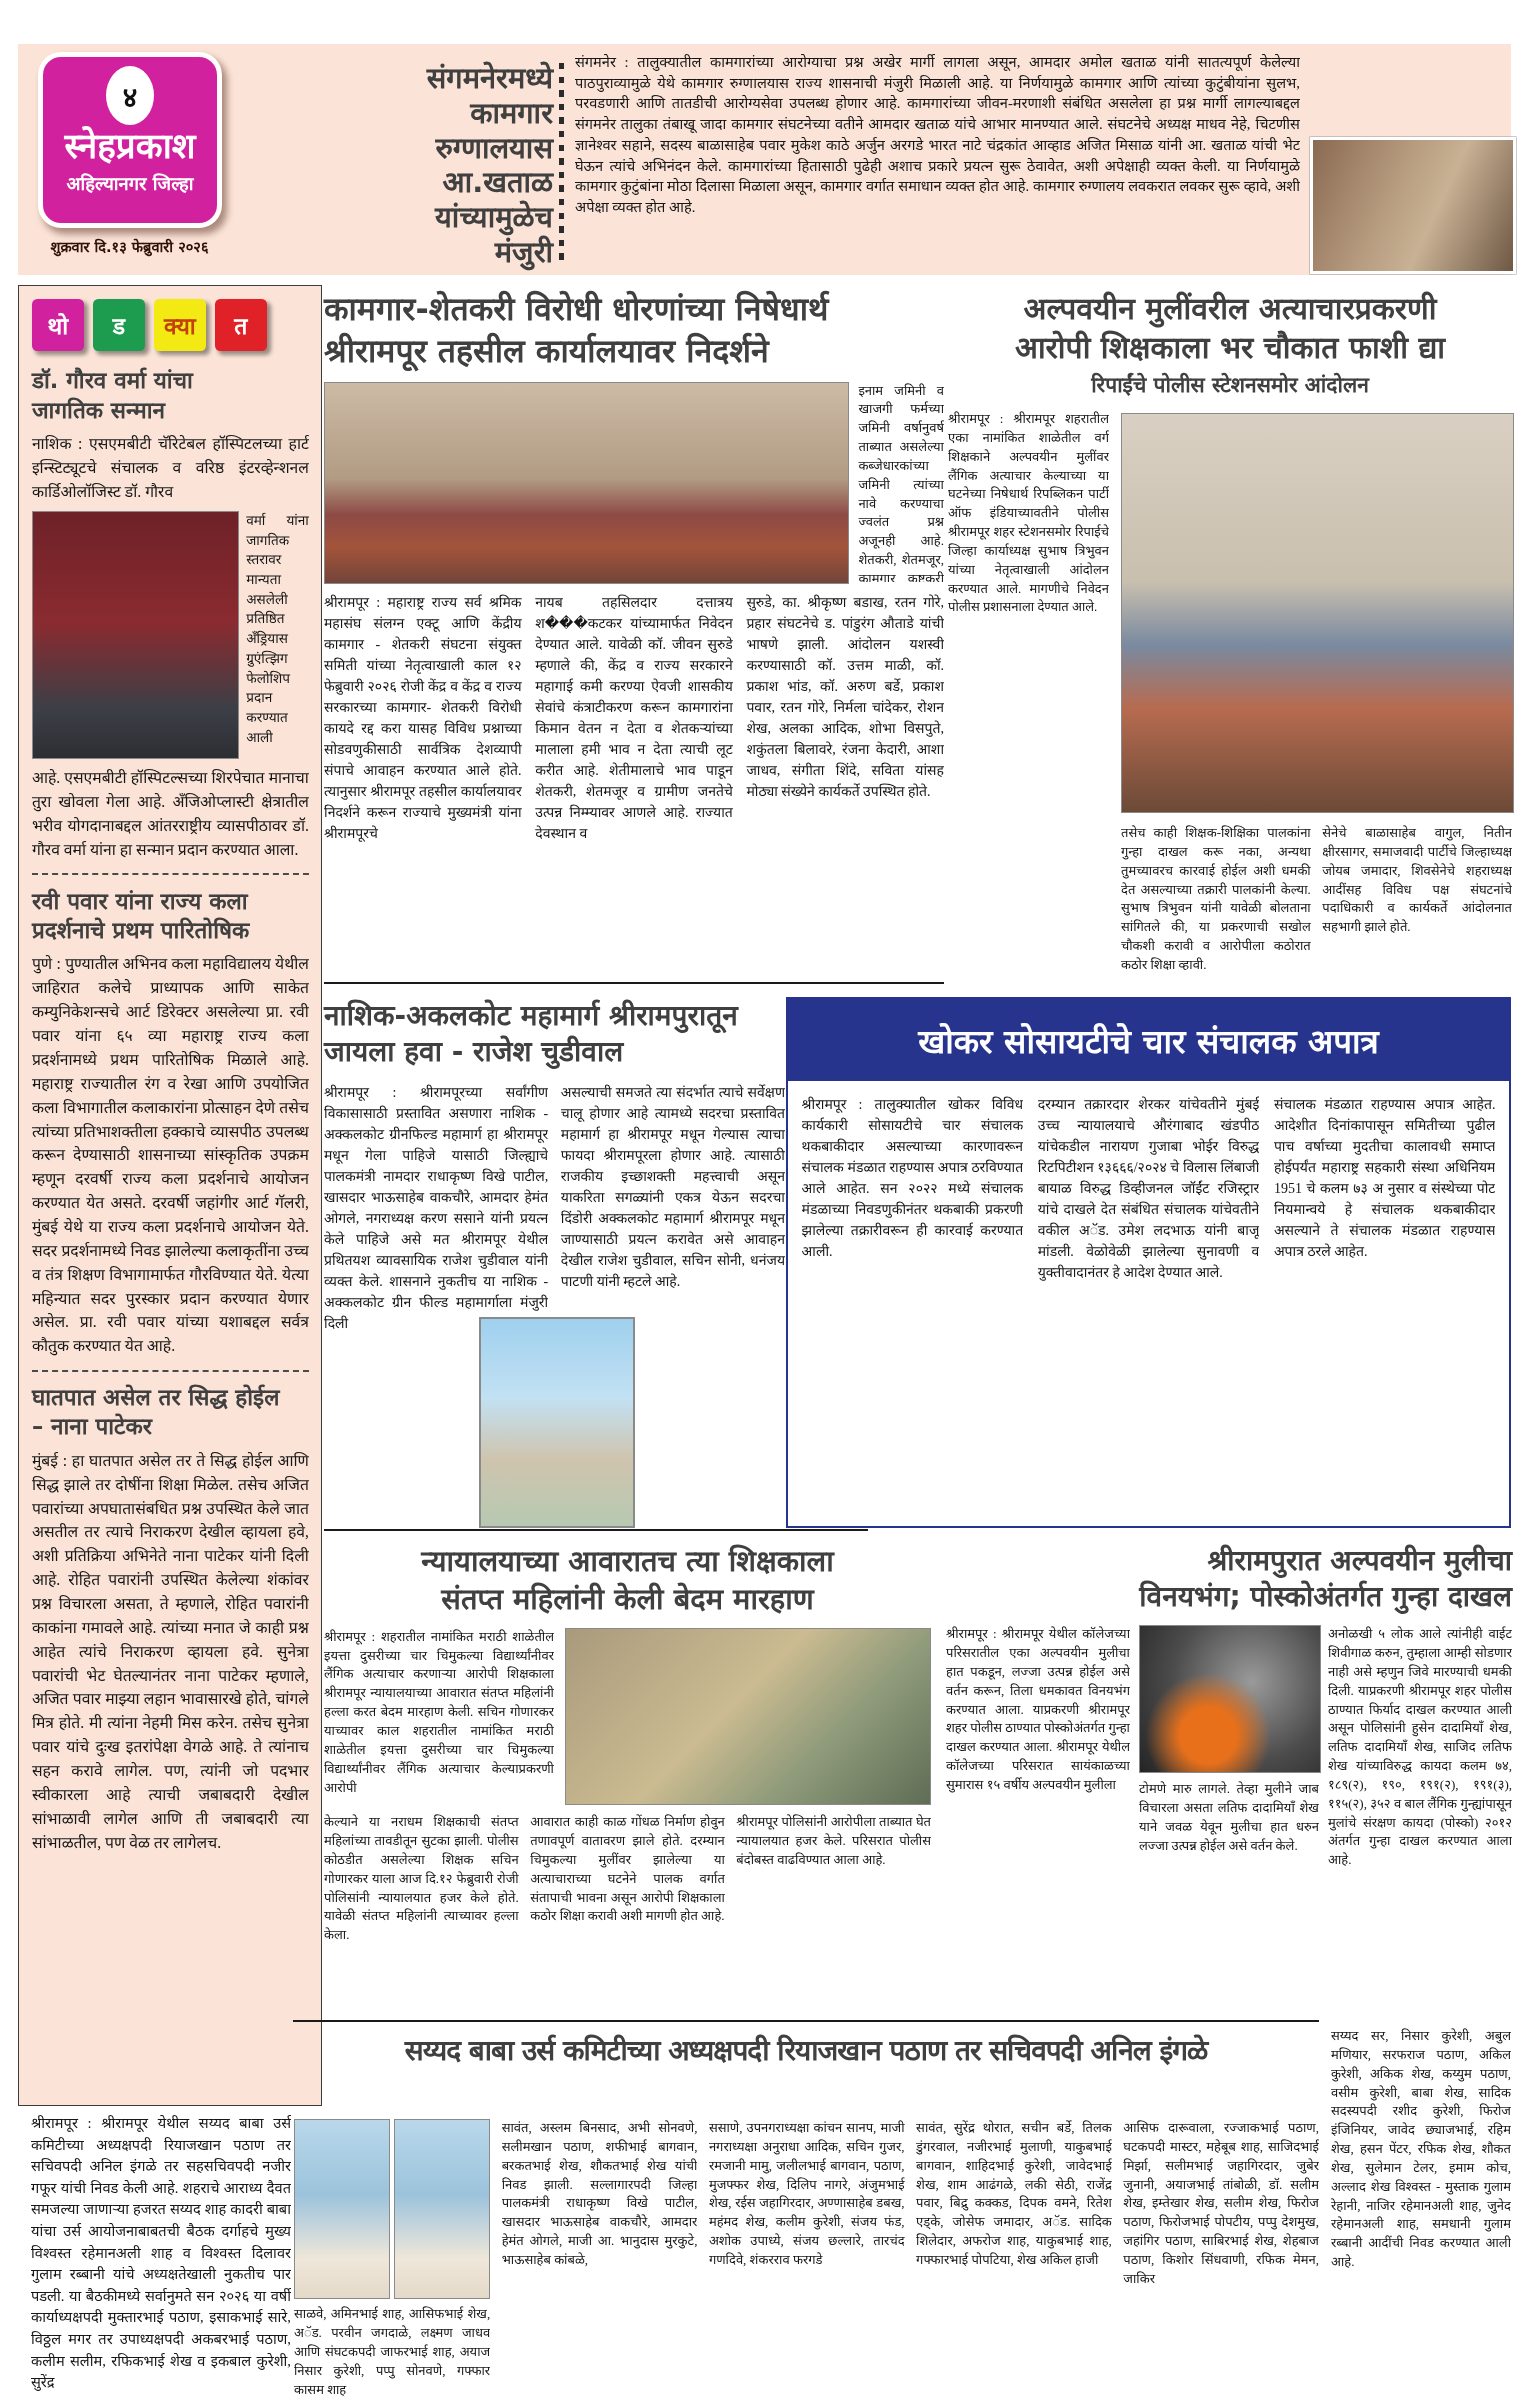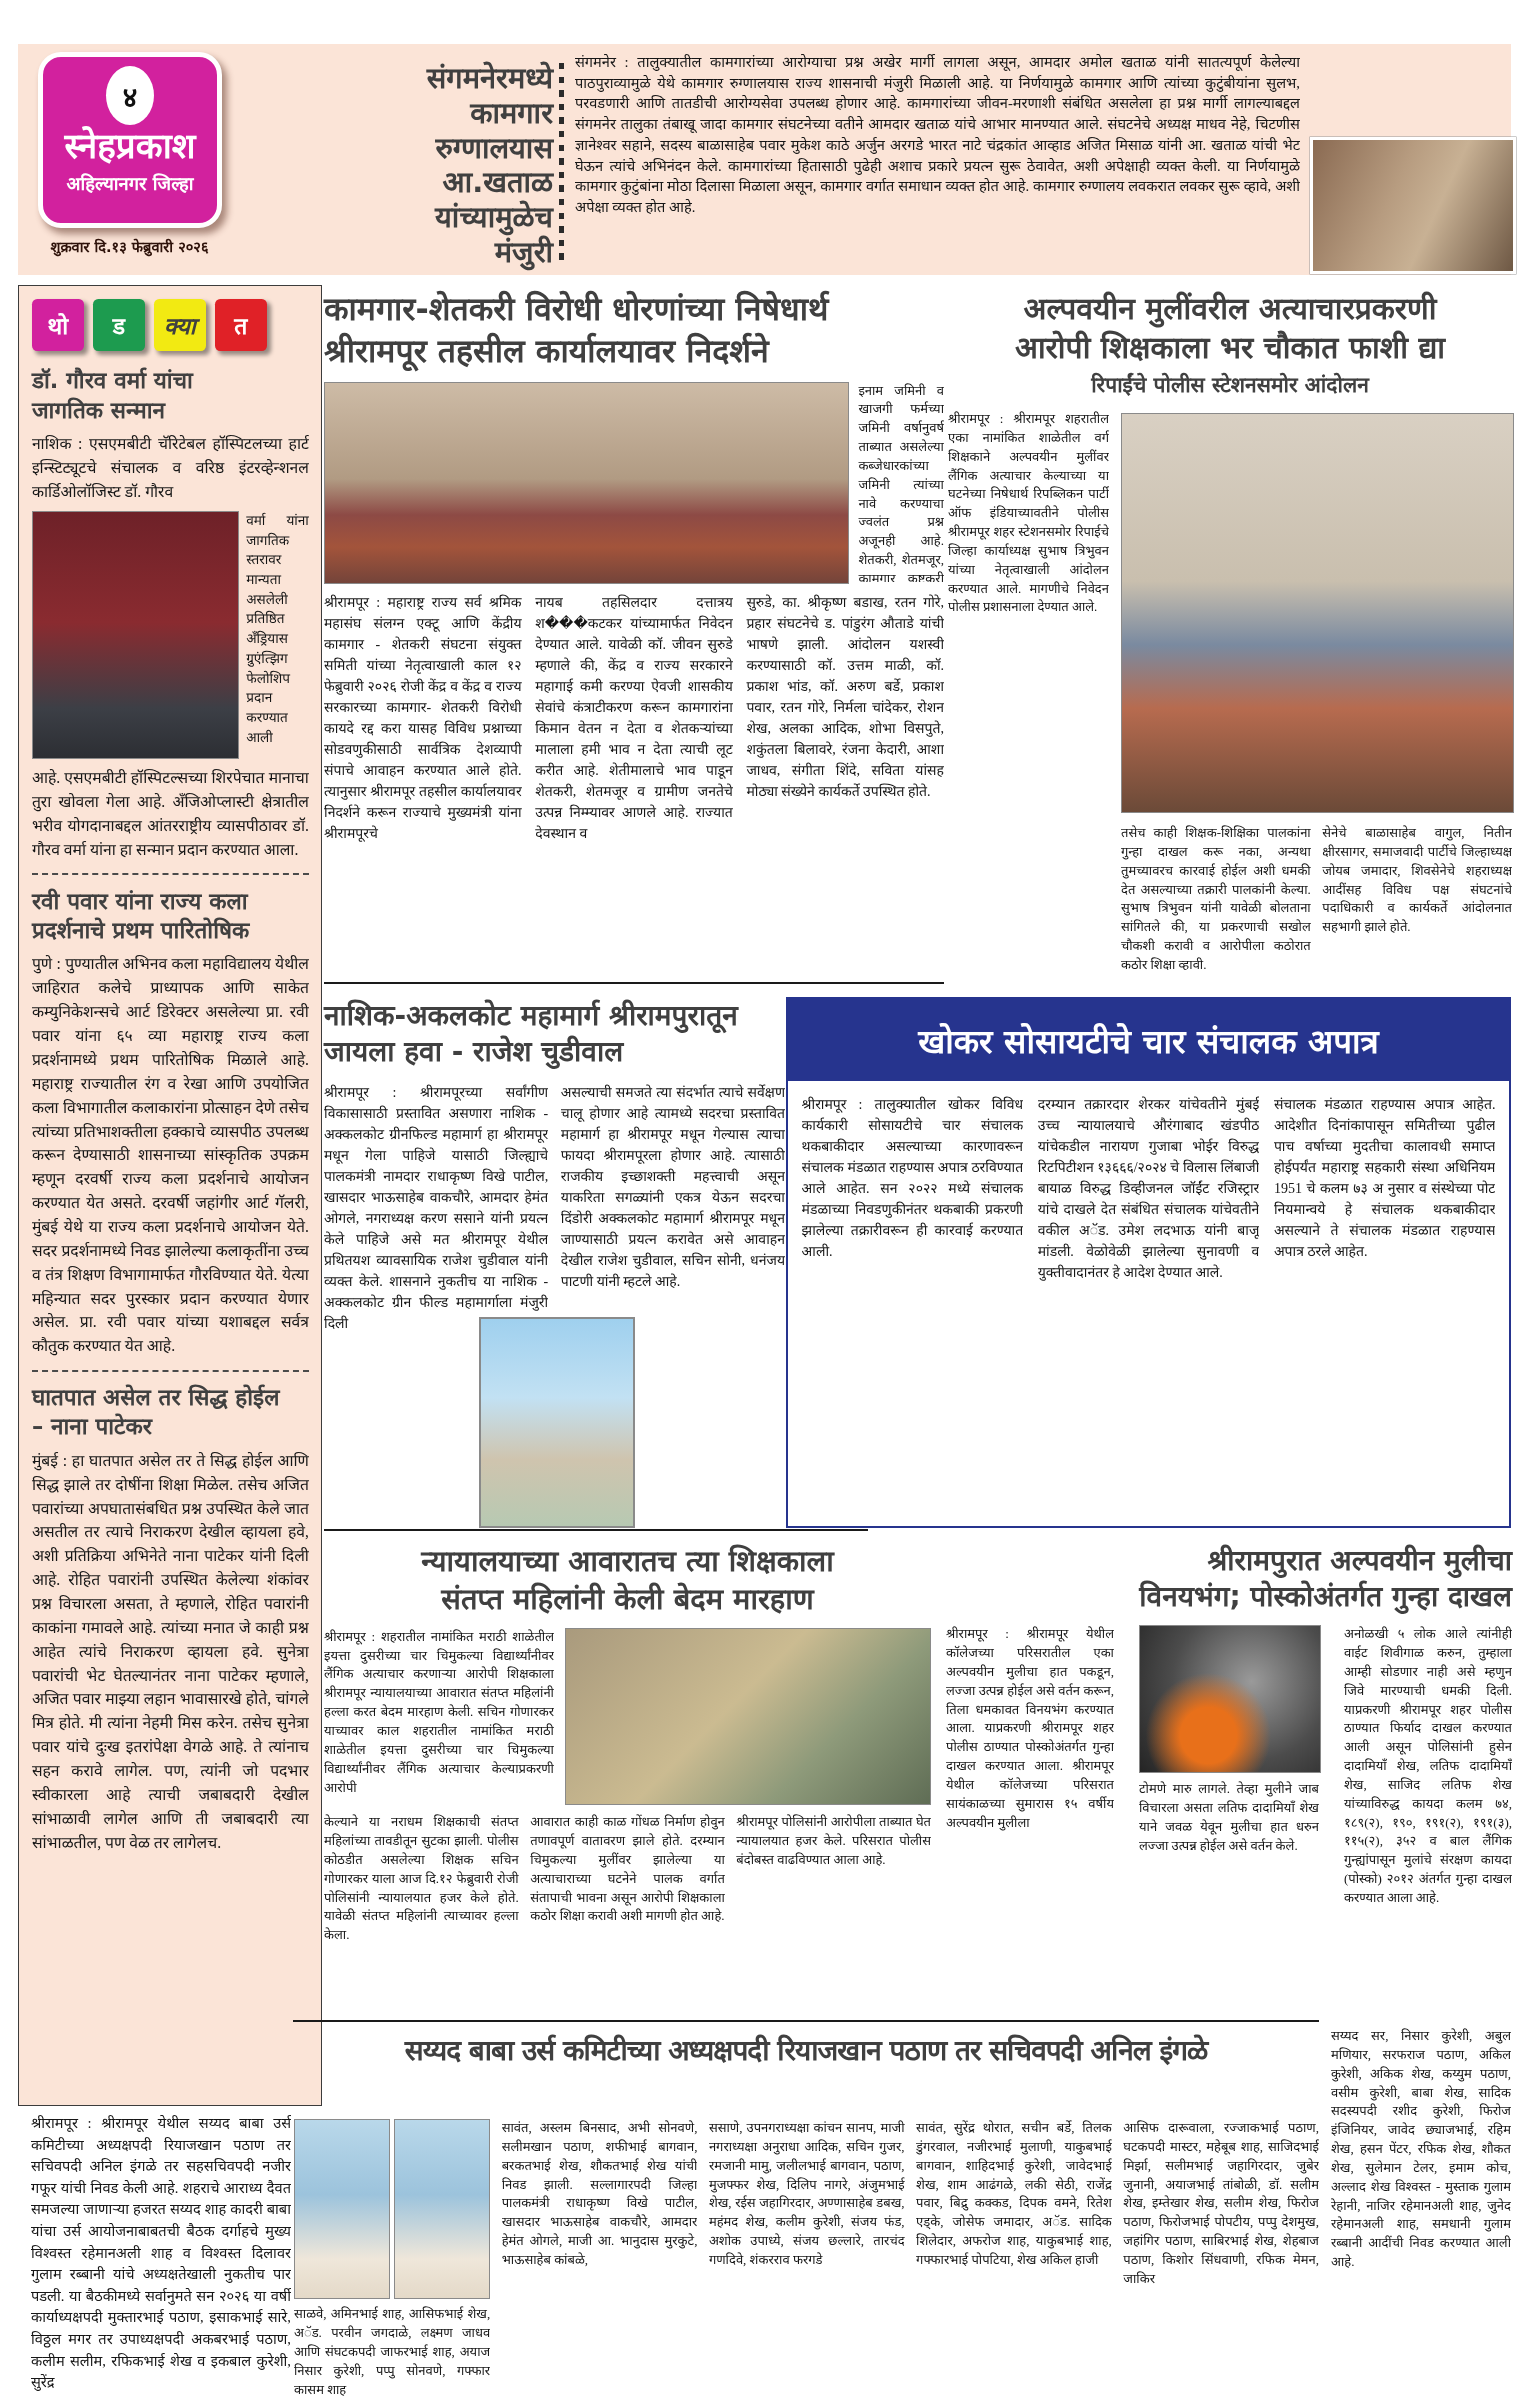--- a/index.html
+++ b/index.html
@@ -20,21 +20,21 @@
               display:flex;align-items:center;justify-content:center;
               font:700 28px "DejaVu Sans",sans-serif;color:#111;}
   .paper-name{font:700 35px "DejaVu Sans",sans-serif;color:#fff;line-height:1.15;}
   .edition{font:700 18.3px "DejaVu Sans",sans-serif;color:#fff;margin-top:3.1px;}
   .dateline{font:700 14.6px "DejaVu Sans",sans-serif;color:#2e120a;text-align:center;}
   
   .tiles{display:flex;gap:9px;}
   .tile{width:52px;height:52px;border-radius:5.2px;display:flex;align-items:center;justify-content:center;
         font:700 23px "DejaVu Sans",sans-serif;color:#fff;box-shadow:3.1px 3.7px 4.2px rgba(0,0,0,.4);}
   .tile-1{background:#d2219e;} .tile-2{background:#1d9b4f;}
-  .tile-3{background:#f2ea12;color:#404040;font-style:italic;} .tile-4{background:#e02127;}
+  .tile-3{background:#f2ea12;color:#c2410c;} .tile-4{background:#e02127;}
   
   .photo{border:0.5px solid #8a8a8a;background-size:cover;}
   .ph-lead{background:linear-gradient(115deg,#8a6a52 0%,#b79c80 40%,#c8b194 60%,#6e5844 100%);}
   .ph-rally{background:linear-gradient(180deg,#cdbba6 0%,#b19b83 48%,#8d4a45 66%,#a3543b 82%,#74443a 100%);}
   .ph-award{background:linear-gradient(180deg,#6e2128 0%,#8a2b30 45%,#3c3f46 80%,#2c2e33 100%);}
   .ph-protest{background:linear-gradient(180deg,#d9d0c3 0%,#c9bfae 42%,#7a8aa0 58%,#b76b4f 74%,#6b4a38 100%);}
   .ph-portrait{background:linear-gradient(180deg,#9fd0ee 0%,#c2e1f3 38%,#cfc4ae 68%,#b7c9b2 100%);}
   .ph-scuffle{background:linear-gradient(135deg,#a99a7d 0%,#cbbb91 45%,#8e9a7a 70%,#5f6d55 100%);}
   .ph-illo{background:radial-gradient(circle at 38% 75%,#e8701a 0 18%,transparent 40%),
            radial-gradient(circle at 62% 38%,#9a9a9a 0%,#4c4c4c 55%,#242424 100%);}
@@ -173,21 +173,21 @@
     <div class="cols" style="gap:11.5px;margin-top:8.4px;height:173px;overflow:hidden;">
       <div class="body-txt small-col" style="flex:1;">केल्याने या नराधम शिक्षकाची संतप्त महिलांच्या तावडीतून सुटका झाली. पोलीस कोठडीत असलेल्या शिक्षक सचिन गोणारकर याला आज दि.१२ फेब्रुवारी रोजी पोलिसांनी न्यायालयात हजर केले होते. यावेळी संतप्त महिलांनी त्याच्यावर हल्ला केला.</div>
       <div class="body-txt small-col" style="flex:1;">आवारात काही काळ गोंधळ निर्माण होवुन तणावपूर्ण वातावरण झाले होते. दरम्यान चिमुकल्या मुलींवर झालेल्या या अत्याचाराच्या घटनेने पालक वर्गात संतापाची भावना असून आरोपी शिक्षकाला कठोर शिक्षा करावी अशी मागणी होत आहे.</div>
       <div class="body-txt small-col" style="flex:1;">श्रीरामपूर पोलिसांनी आरोपीला ताब्यात घेत न्यायालयात हजर केले. परिसरात पोलीस बंदोबस्त वाढविण्यात आला आहे.</div>
     </div>
   </div>
 
   <div class="abs" style="left:946px;top:1543px;width:566px;">
     <div class="hl" style="font-size:28px;line-height:1.3;text-align:right;">श्रीरामपुरात अल्पवयीन मुलीचा
 विनयभंग; पोस्कोअंतर्गत गुन्हा दाखल</div>
-    <div style="display:flex;gap:25px;margin-top:9.4px;">
+    <div style="display:flex;gap:9px;margin-top:9.4px;">
       <div class="body-txt small-col" style="flex:1;height:356px;">श्रीरामपूर : श्रीरामपूर येथील कॉलेजच्या परिसरातील एका अल्पवयीन मुलीचा हात पकडून, लज्जा उत्पन्न होईल असे वर्तन करून, तिला धमकावत विनयभंग करण्यात आला. याप्रकरणी श्रीरामपूर शहर पोलीस ठाण्यात पोस्कोअंतर्गत गुन्हा दाखल करण्यात आला. श्रीरामपूर येथील कॉलेजच्या परिसरात सायंकाळच्या सुमारास १५ वर्षीय अल्पवयीन मुलीला</div>
       <div style="width:180px;flex:none;">
         <div class="photo ph-illo" style="width:180px;height:146px;"></div>
         <div class="body-txt small-col" style="height:199px;margin-top:7.3px;">टोमणे मारु लागले. तेव्हा मुलीने जाब विचारला असता लतिफ दादामियाँ शेख याने जवळ येवून मुलीचा हात धरुन लज्जा उत्पन्न होईल असे वर्तन केले.</div>
       </div>
       <div class="body-txt small-col" style="flex:1;height:356px;">अनोळखी ५ लोक आले त्यांनीही वाईट शिवीगाळ करुन, तुम्हाला आम्ही सोडणार नाही असे म्हणुन जिवे मारण्याची धमकी दिली. याप्रकरणी श्रीरामपूर शहर पोलीस ठाण्यात फिर्याद दाखल करण्यात आली असून पोलिसांनी हुसेन दादामियाँ शेख, लतिफ दादामियाँ शेख, साजिद लतिफ शेख यांच्याविरुद्ध कायदा कलम ७४, १८९(२), १९०, १९१(२), १९१(३), ११५(२), ३५२ व बाल लैंगिक गुन्ह्यांपासून मुलांचे संरक्षण कायदा (पोस्को) २०१२ अंतर्गत गुन्हा दाखल करण्यात आला आहे.</div>
     </div>
   </div>
 
   <div class="abs rule" style="left:293px;top:2020px;width:1026px;"></div>

